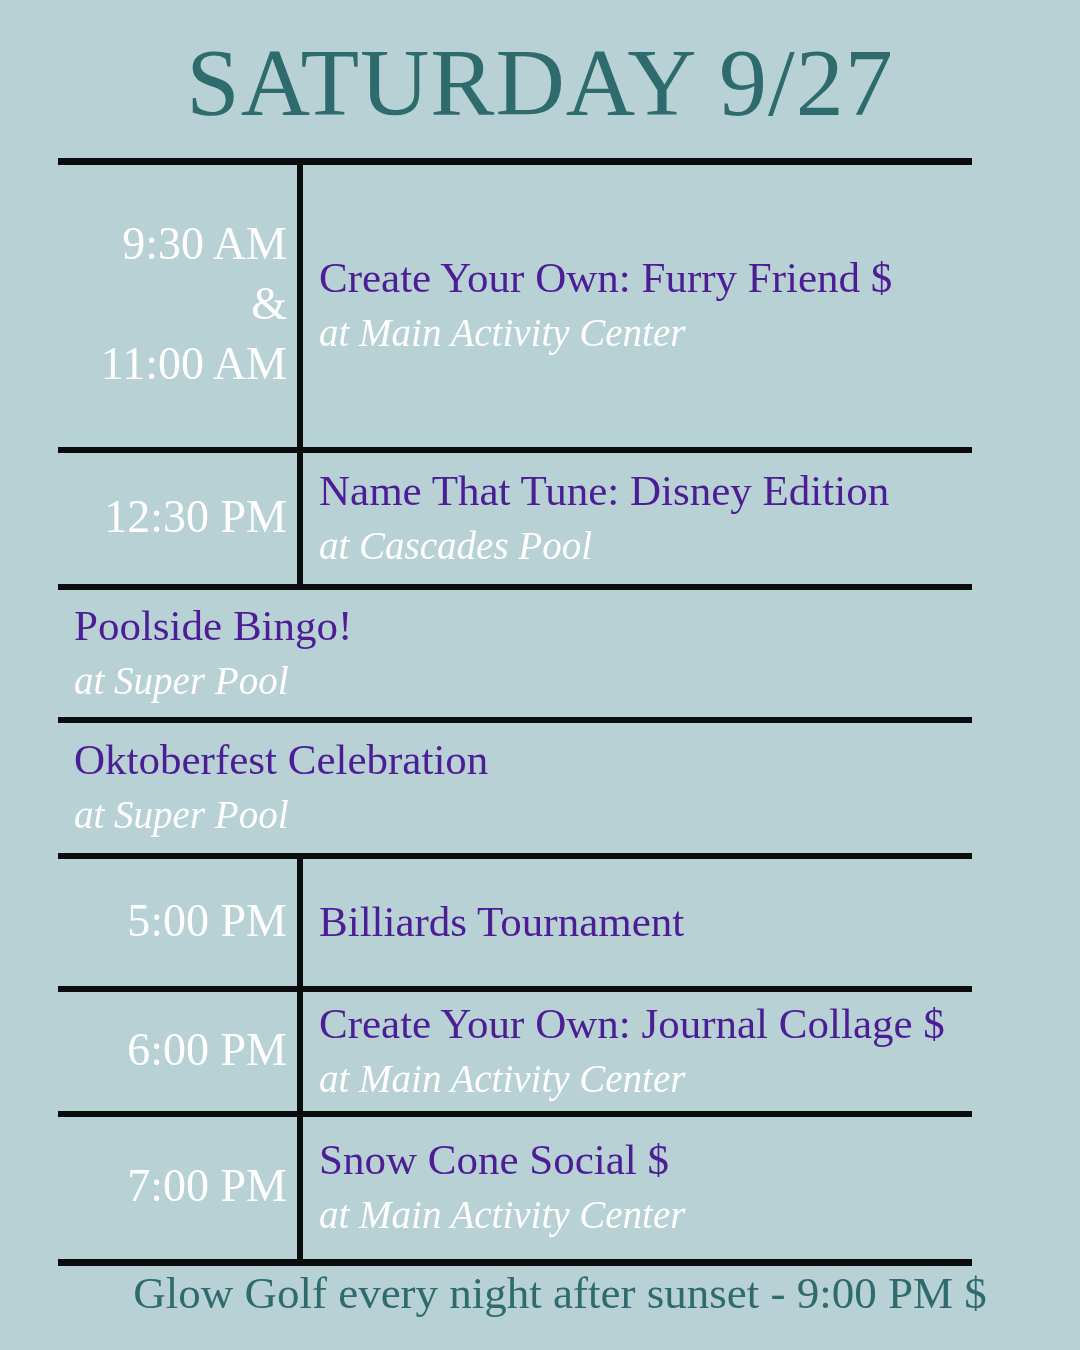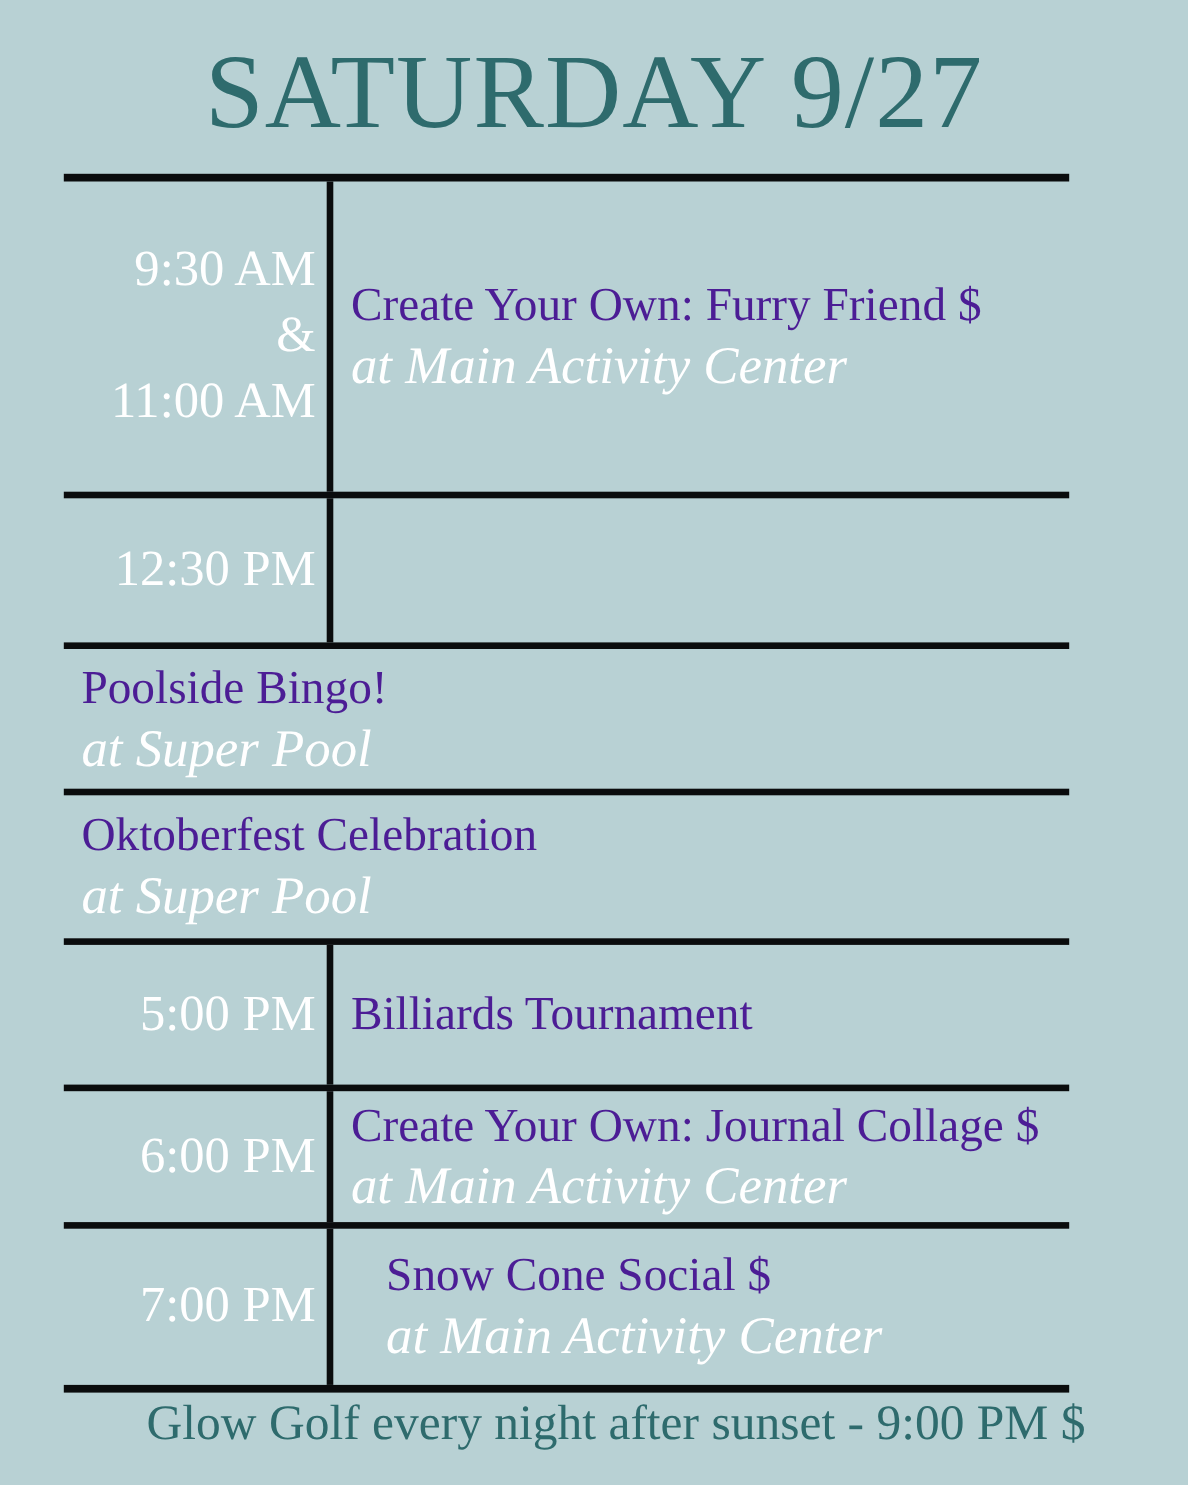--- a/index.html
+++ b/index.html
@@ -50,21 +50,20 @@
   }
 
   .row {
     display: flex;
     align-items: stretch;
     border-bottom: 6px solid #0a0c0d;
     box-sizing: border-box;
   }
   .row:last-child {
     border-bottom: none;
-    gap: 32px;
   }
 
   .time-cell {
     width: 245px;
     flex: 0 0 245px;
     box-sizing: border-box;
     border-right: 6px solid #0a0c0d;
     display: flex;
     flex-direction: column;
     justify-content: center;
@@ -88,21 +87,21 @@
   }
   .event-title {
     color: #4c1d95;
     font-size: 43px;
     line-height: 56px;
     white-space: nowrap;
   }
   .event-loc {
     color: #ffffff;
     font-style: italic;
-    font-size: 48px;
+    font-size: 39px;
     line-height: 54px;
     white-space: nowrap;
   }
 
   
   .row-tall   { height: 288px; }
   .row-std    { height: 137px; }
   .row-std2   { height: 133px; }
   .row-std3   { height: 136px; }
   .row-std4   { height: 133px; }
@@ -141,20 +140,24 @@
       <div class="event-cell">
         <span class="event-title">Create Your Own: Furry Friend $</span>
         <span class="event-loc">at Main Activity Center</span>
       </div>
     </div>
 
     <div class="row row-std">
       <div class="time-cell">
         <span class="t-line">12:30 PM</span>
       </div>
+      <div class="event-cell">
+        <span class="event-title">Name That Tune: Disney Edition</span>
+        <span class="event-loc">at Cascades Pool</span>
+      </div>
     </div>
 
     <div class="row row-std2">
       <div class="event-cell">
         <span class="event-title">Poolside Bingo!</span>
         <span class="event-loc">at Super Pool</span>
       </div>
     </div>
 
     <div class="row row-std3">

